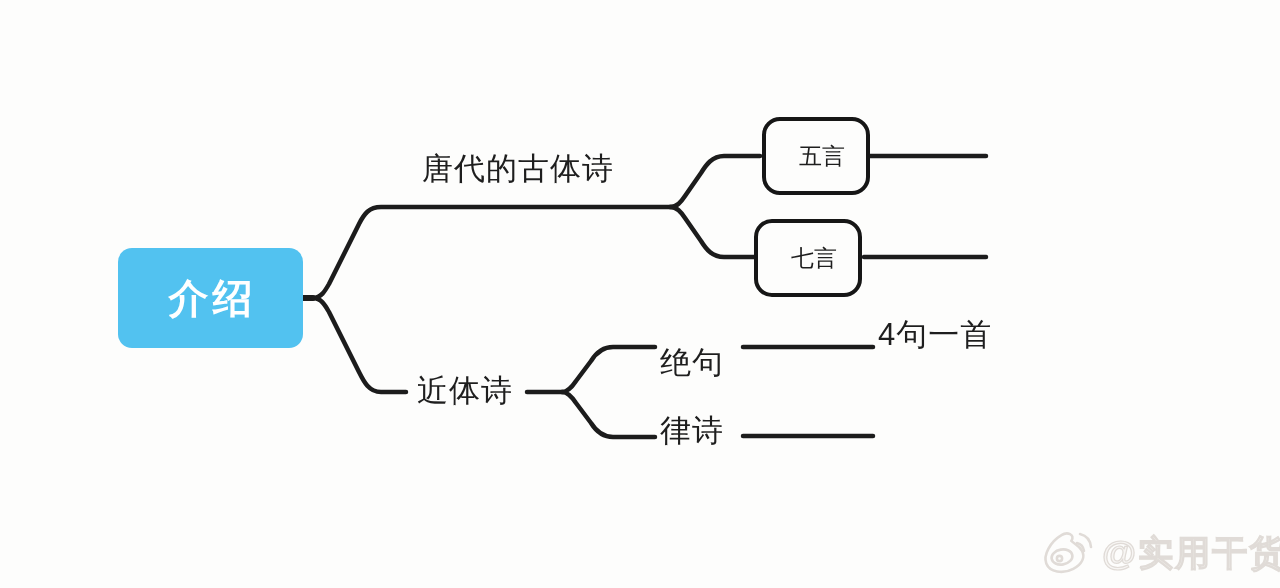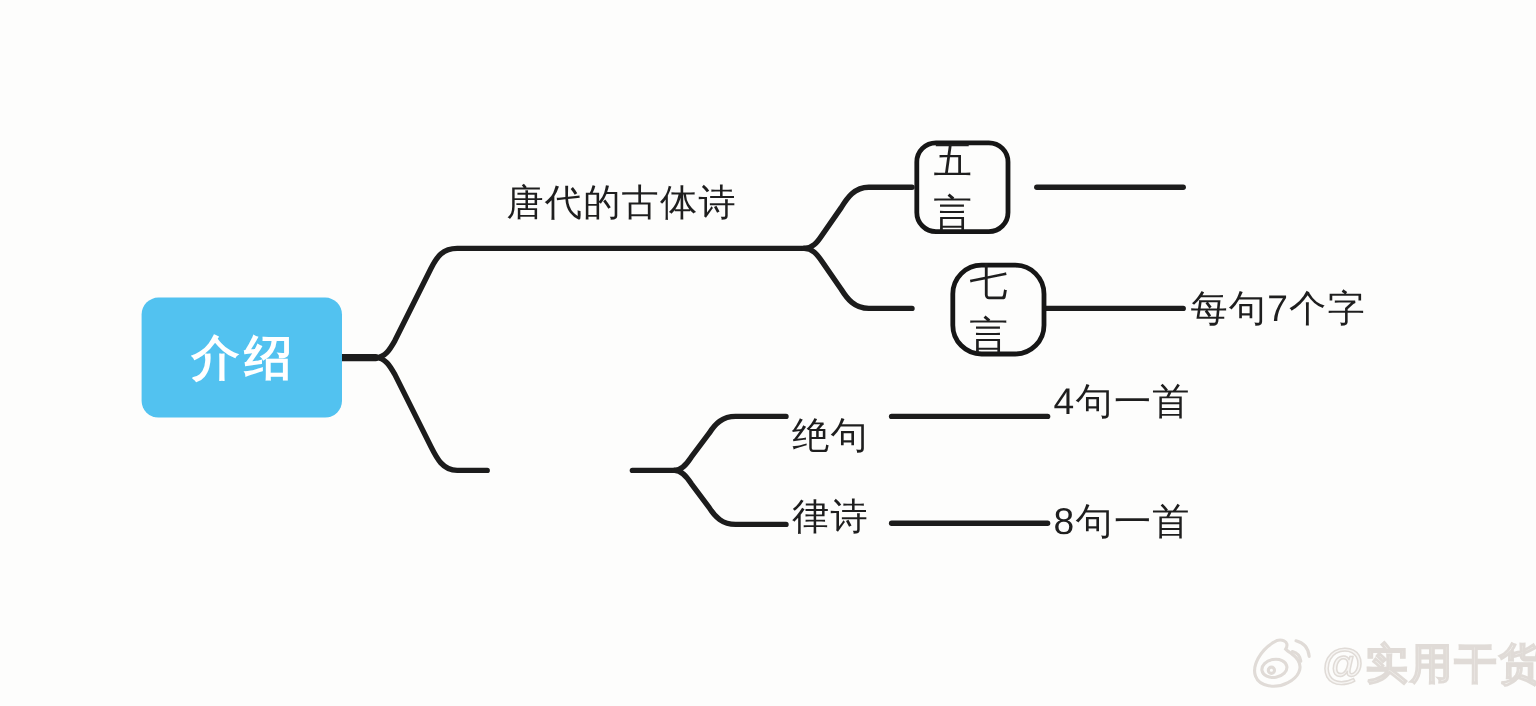--- a/index.html
+++ b/index.html
@@ -16,48 +16,48 @@
     background: #fdfdfc;
   }
   .connectors {
     position: absolute;
     left: 0; top: 0;
     width: 1280px; height: 588px;
   }
   .root-node {
     position: absolute;
     left: 118px; top: 248px;
-    width: 167px; height: 100px;
+    width: 185px; height: 100px;
     background: #52c2f0;
     border-radius: 14px;
     display: flex;
     align-items: center;
     justify-content: center;
     color: #ffffff;
     font-size: 40px;
     font-weight: 700;
     letter-spacing: 4px;
     text-indent: 4px;
   }
   .boxed-node {
     position: absolute;
-    width: 80px; height: 78px;
+    width: 108px; height: 78px;
     background: #fdfdfc;
     border: 4px solid #161616;
     border-radius: 18px;
     display: flex;
     align-items: center;
     justify-content: center;
     color: #1e1e1e;
-    font-size: 32px;
+    font-size: 23px;
     font-weight: 500;
     padding-left: 12px;
   }
   .node-wuyan { left: 762px; top: 117px; }
-  .node-qiyan { left: 792px; top: 219px; border-radius: 26px; }
+  .node-qiyan { left: 754px; top: 219px; }
   .text-label {
     position: absolute;
     white-space: nowrap;
     color: #1e1e1e;
     font-size: 31px;
     font-weight: 500;
     transform: translateY(-52%);
     letter-spacing: 1px;
   }
   .lbl-branch1 { left: 422px; top: 170px; }
@@ -116,30 +116,29 @@
 
       <path d="M743 347 H873"></path>
 
       <path d="M743 436 H873"></path>
     </g>
   </svg>
 
   <div class="root-node">介绍</div>
 
   <div class="text-label lbl-branch1">唐代的古体诗</div>
+  <div class="text-label lbl-branch2">近体诗</div>
 
   <div class="boxed-node node-wuyan">五言</div>
   <div class="boxed-node node-qiyan">七言</div>
 
   <div class="text-label lbl-jueju">绝句</div>
   <div class="text-label lbl-lvshi">律诗</div>
 
-  <div class="text-label lbl-det-qiyan">每句7个字</div>
   <div class="text-label lbl-det-jueju">4句一首</div>
-  <div class="text-label lbl-det-lvshi">8句一首</div>
 
   <div class="watermark">
     <svg width="56" height="50" viewBox="0 0 56 50">
       <g fill="none" stroke="#ddd8d3" stroke-width="2.6" stroke-linecap="round">
         <path d="M33 14 C38 8 30 4 24 7 C12 12 3 24 5 33 C7 42 20 46 31 42 C40 39 45 32 42 25 C40 20 36 18 33 14 Z" transform="rotate(-8 24 25)"></path>
         <ellipse cx="22" cy="29" rx="10.5" ry="7.5" transform="rotate(-10 22 29)"></ellipse>
         <circle cx="19.5" cy="30.5" r="2.6"></circle>
         <path d="M37 15 q6 1.5 7 8"></path>
         <path d="M40 6 q10 2.5 11 13"></path>
       </g>

